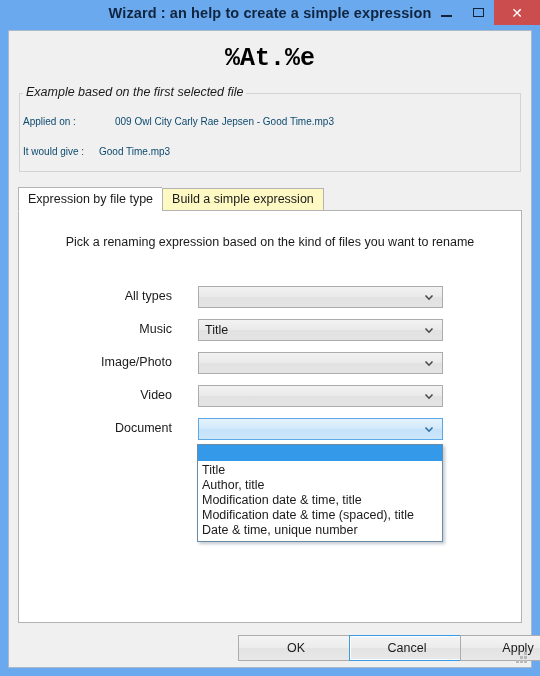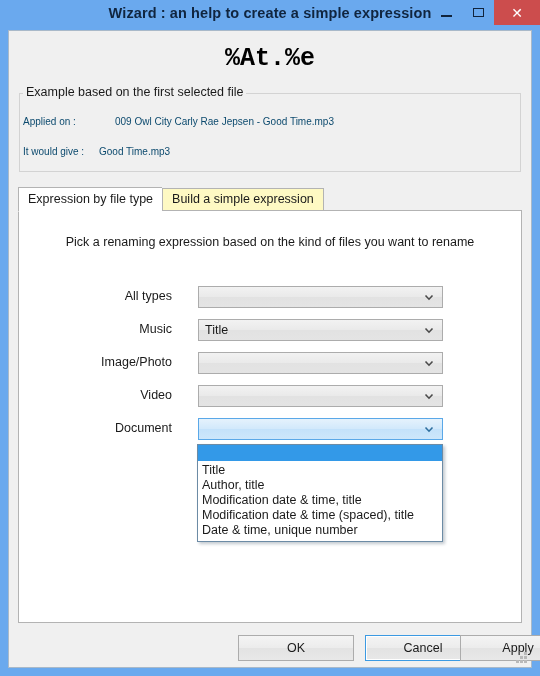--- a/index.html
+++ b/index.html
@@ -116,20 +116,21 @@
     box-sizing: border-box;
   }
   .group-legend {
     position: absolute;
     left: 14px; top: 54px;
     background: #f0f0f0;
     padding: 0 3px;
     font-size: 12.5px;
     color: #1a1a1a;
     white-space: nowrap;
+    font-style: italic;
   }
   .ex-row {
     position: absolute;
     font-size: 10px;
     color: #0c4a6e;
     white-space: nowrap;
   }
   .ex-label-1 { left: 14px; top: 85px; }
   .ex-value-1 { left: 90px; top: 85px; margin-left: 16px; }
   .ex-label-2 { left: 14px; top: 115px; }
@@ -282,21 +283,20 @@
     background: linear-gradient(to bottom, #f4f4f4 0%, #ececec 48%, #e3e3e3 52%, #e8e8e8 100%);
     font-size: 12.5px;
     color: #1a1a1a;
     display: flex;
     align-items: center;
     justify-content: center;
   }
   .btn.focused {
     border: 1px solid #3c9ae2;
     box-shadow: inset 0 0 0 1px #ffffff;
-    margin-left: 16px;
   }
   .btn-ok { left: 229px; }
   .btn-cancel { left: 340px; }
   .btn-apply { left: 451px; }
 
   
   .grip {
     position: absolute;
     right: 3px;
     bottom: 3px;

